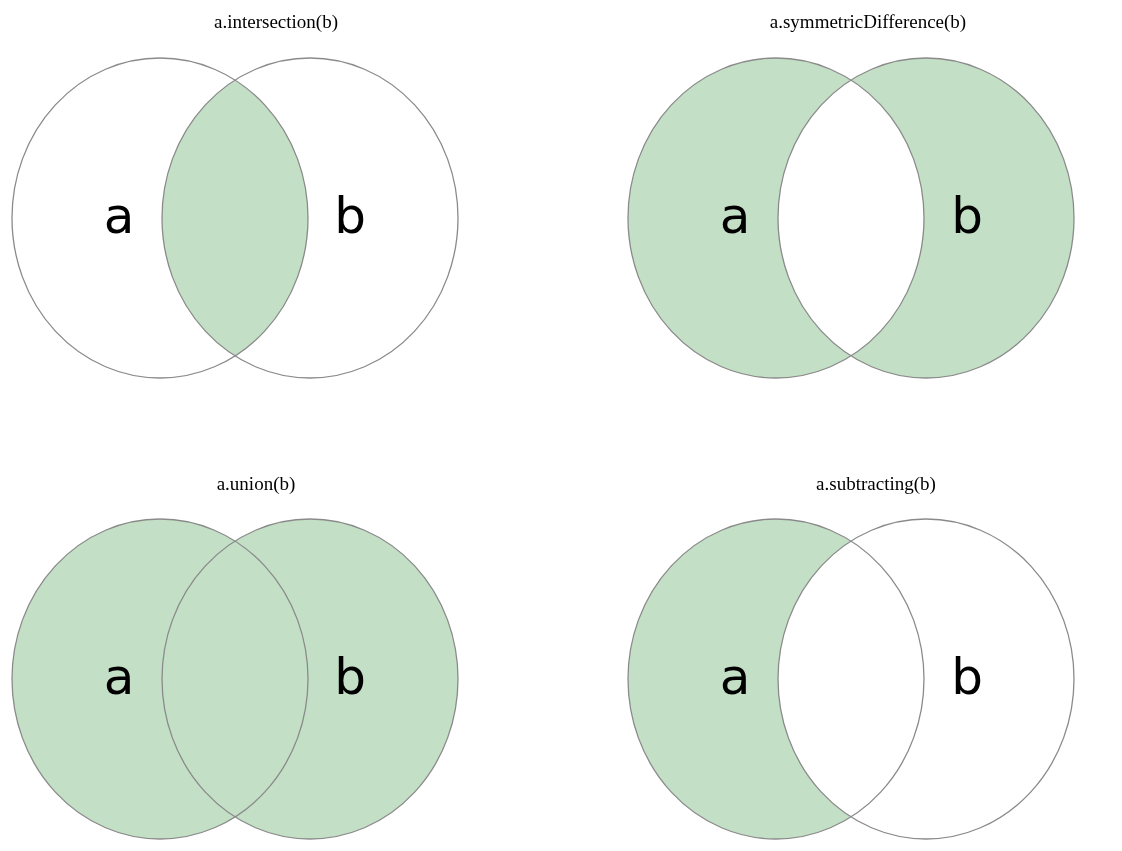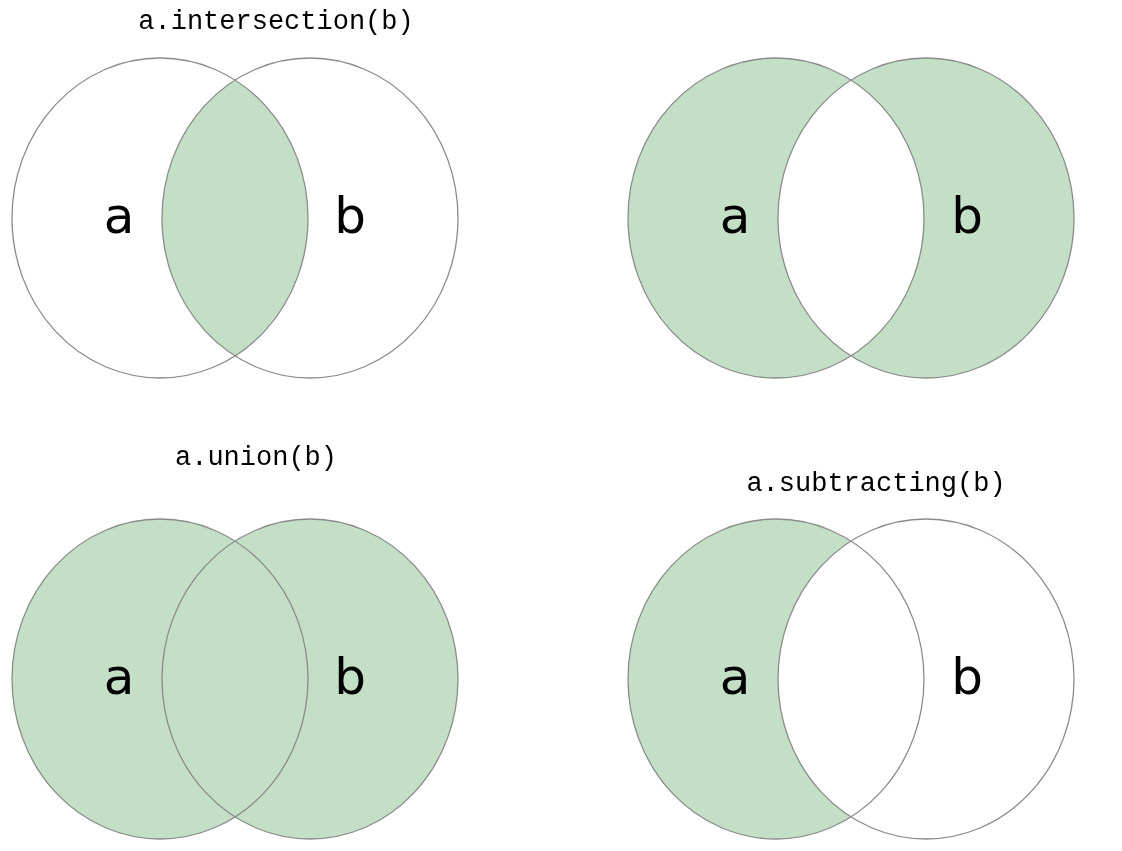--- a/index.html
+++ b/index.html
@@ -26,22 +26,22 @@
     left:0;top:0;
     width:1122px;
     height:851px;
     display:block;
   }
   .shaded{ fill:var(--shaded-fill); }
   .outline{ fill:none; stroke:var(--circle-outline); stroke-width:1.3; }
   .panel-title{
     position:absolute;
     transform:translateX(-50%);
-    font-family:Liberation Mono, monospace;
-    font-size:27px;
+    font-family:Liberation Serif, serif;
+    font-size:19px;
     line-height:30px;
     color:var(--title-text);
     white-space:nowrap;
   }
   .set-label{
     position:absolute;
     transform:translate(-50%,-50%);
     font-family:"DejaVu Sans", "Liberation Sans", sans-serif;
     font-size:50px;
     line-height:50px;
@@ -93,21 +93,22 @@
     <g>
       <g>
         <ellipse class="shaded" cx="776" cy="679" rx="148" ry="160" mask="url(#mask-br-subtract)"></ellipse>
       </g>
       <ellipse class="outline" cx="776" cy="679" rx="148" ry="160"></ellipse>
       <ellipse class="outline" cx="926" cy="679" rx="148" ry="160"></ellipse>
     </g>
   </svg>
 
   <div class="panel-title" style="left:276px; top:7px;">a.intersection(b)</div>
-  <div class="panel-title" style="left:256px; top:443px;">a.union(b)</div>
+  <div class="panel-title" style="left:868px; top:7px;">a.symmetricDifference(b)</div>
+  <div class="panel-title" style="left:256px; top:469px;">a.union(b)</div>
   <div class="panel-title" style="left:876px; top:469px;">a.subtracting(b)</div>
 
   <div class="set-label" style="left:119px; top:216px;">a</div>
   <div class="set-label" style="left:350px; top:216px;">b</div>
 
   <div class="set-label" style="left:735px; top:216px;">a</div>
   <div class="set-label" style="left:967px; top:216px;">b</div>
 
   <div class="set-label" style="left:119px; top:677px;">a</div>
   <div class="set-label" style="left:350px; top:677px;">b</div>

